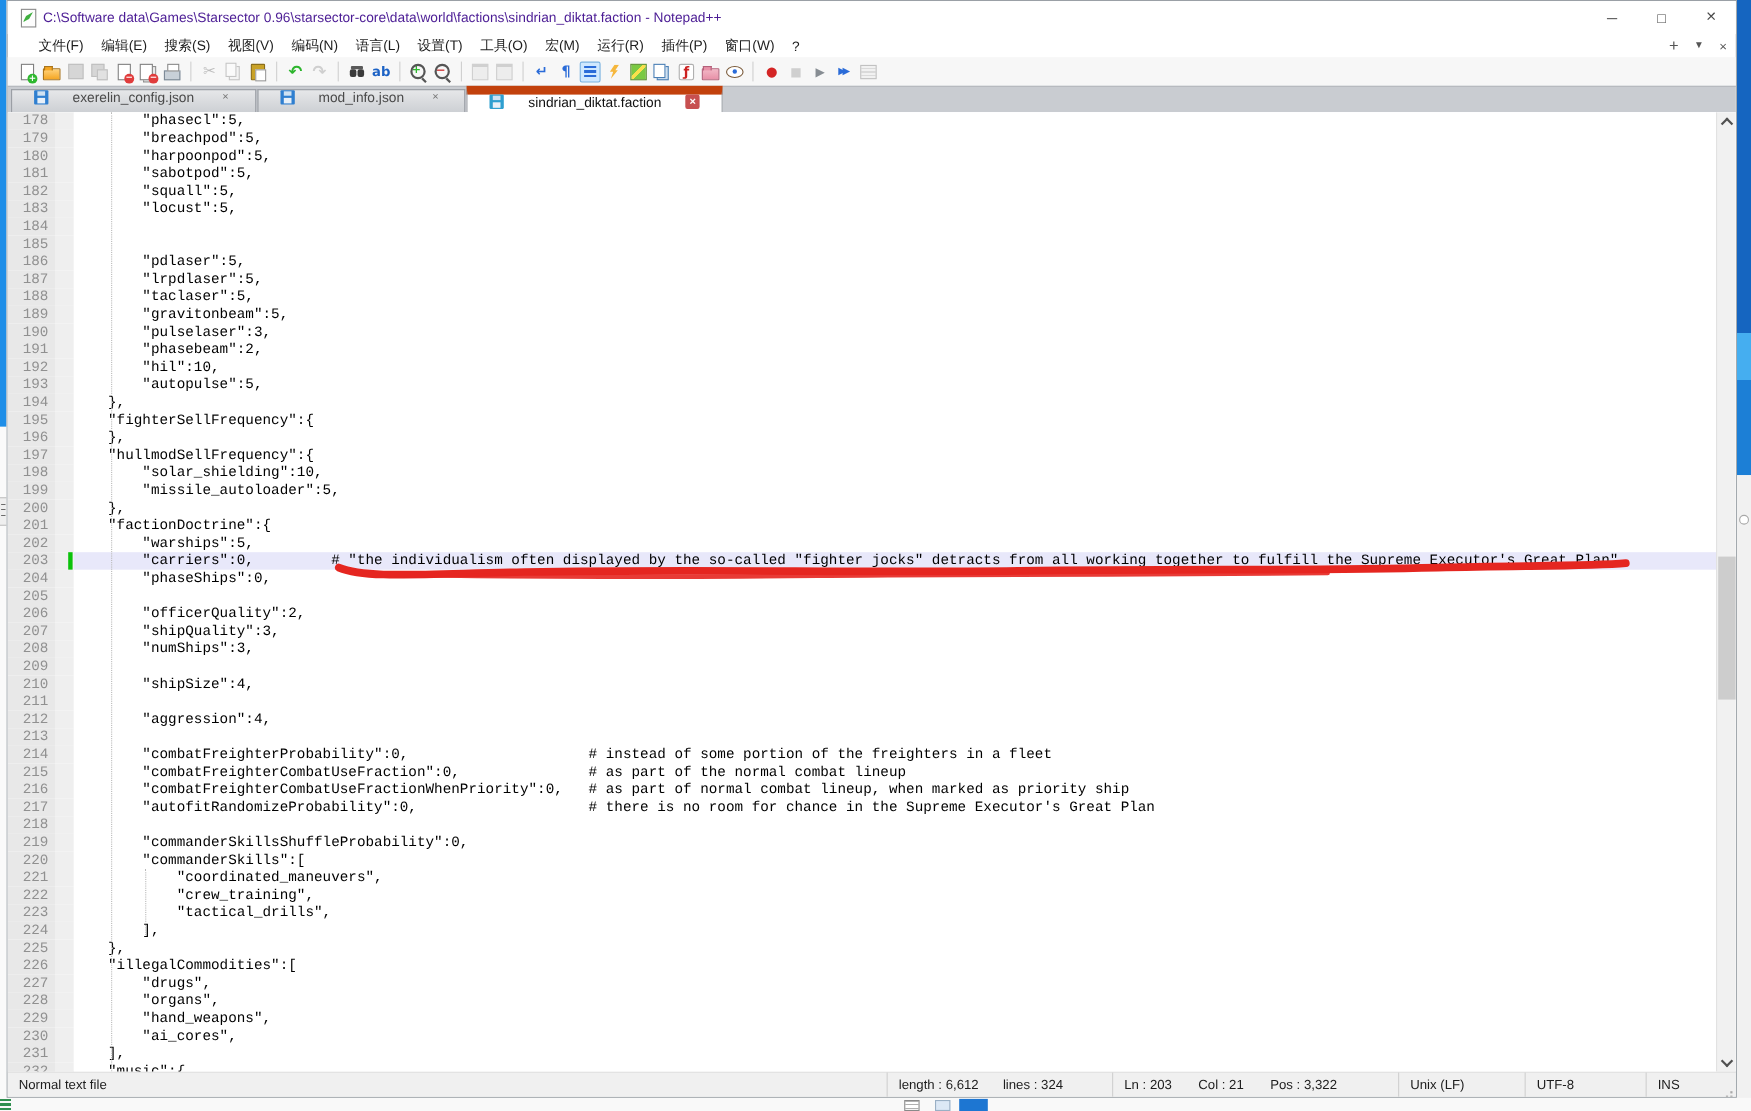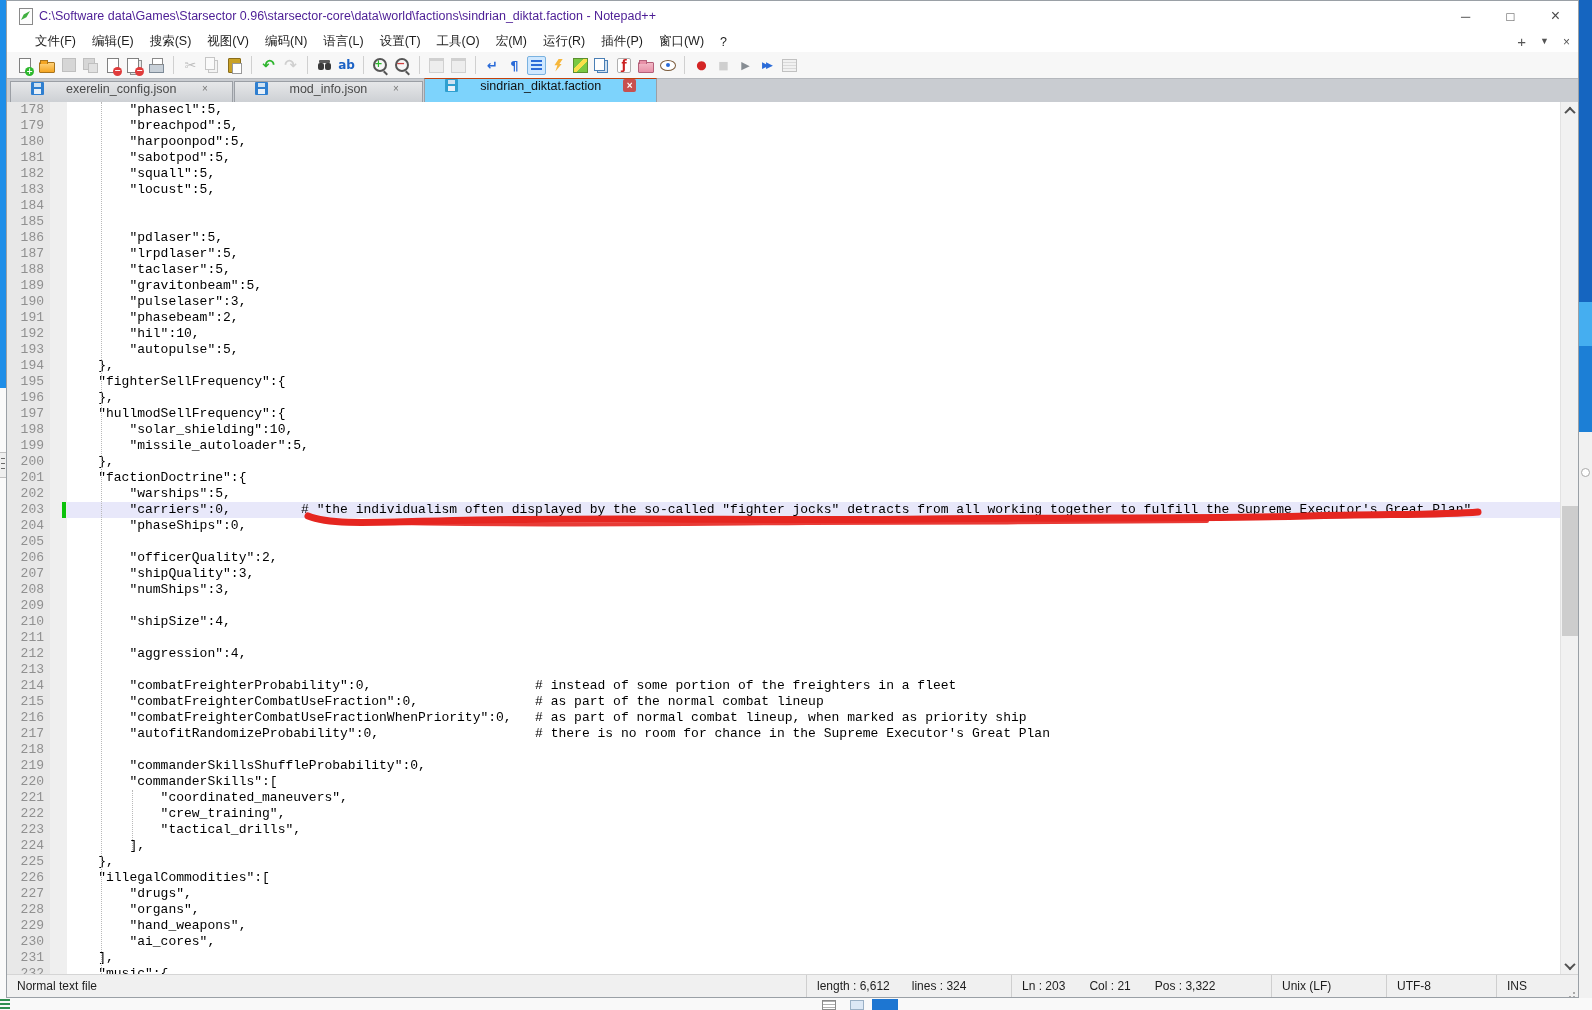--- a/index.html
+++ b/index.html
@@ -121,22 +121,22 @@
   .ic-macro-run-multiple { color:#2a6bd8; font-size:9px; letter-spacing:-3px; padding-right:3px; }
   .ic-macro-save::before { content:""; width:13px; height:11px; background:#e4eee4; border:1px solid #5a8f5a;
                      background-image:repeating-linear-gradient(to bottom, transparent 0 2px, #9ec49e 2px 3px); }
 
   
   .tabstrip { height:24px; background:#c9ccd1; border-top:1px solid #b5b8bd; display:flex; align-items:flex-end;
               padding-left:3px; flex:0 0 auto; }
   .tab { height:21px; display:flex; align-items:flex-start; gap:22px; padding:0 20px;
          background:linear-gradient(#e6e7e9, #cdd0d4); border:1px solid #9b9fa5; border-bottom:none;
          font-size:12.5px; color:#4a4a4a; margin-right:1px; white-space:nowrap; }
-  .tab.active { height:24px; background:#7dd3fc; color:#111;
-                border-top:1px solid #c2410c; }
+  .tab.active { height:24px; background:#ffffff; color:#111;
+                border-top:8px solid #c2410c; }
   .tab-floppy { width:13px; height:13px; background:#2f7fd0; border-radius:1px; position:relative; flex:0 0 auto; }
   .tab-floppy::before { content:""; position:absolute; top:1px; left:3px; right:3px; height:4px; background:#cfe2f2; }
   .tab-floppy::after { content:""; position:absolute; bottom:1px; left:3px; width:7px; height:5px; background:#e8f0f8; }
   .tab.active .tab-floppy { background:#2f9fd0; }
   .tab-close { width:13px; height:13px; display:flex; align-items:center; justify-content:center;
                font-size:10px; color:#777; border-radius:2px; }
   .tab.active .tab-close { background:#c75050; color:#fff; font-weight:bold; }
 
   
   .editor { flex:1 1 auto; position:relative; overflow:hidden; background:#fff;padding-left:28px; }

